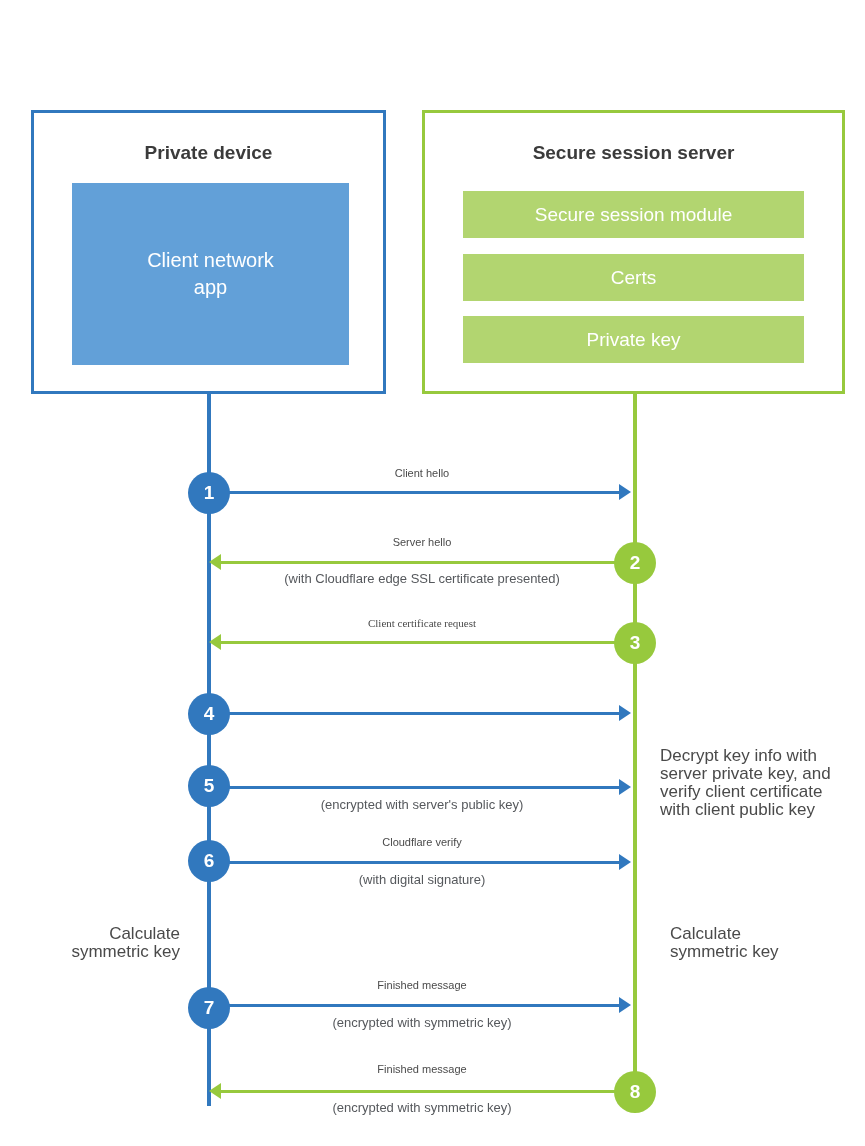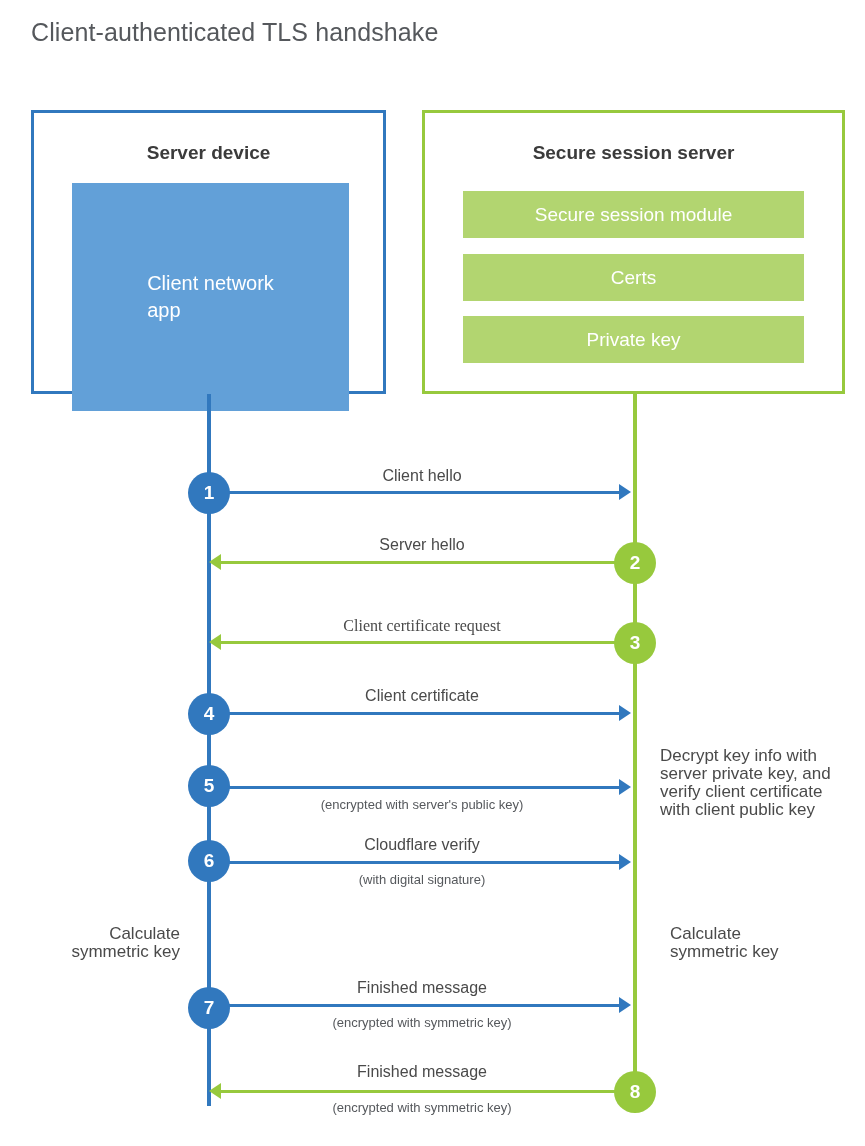--- a/index.html
+++ b/index.html
@@ -64,28 +64,29 @@
     font-size: 19px;
     font-weight: bold;
     color: #3b3b3b;
   }
 
   .client-app {
     position: absolute;
     left: 38px;
     top: 70px;
     width: 277px;
-    height: 228px;
+    height: 182px;
     background: #62a0d8;
     color: #ffffff;
     font-size: 20px;
     line-height: 27px;
     display: flex;
     align-items: center;
     justify-content: center;
+    text-align: center;
   }
 
   .server-bar {
     position: absolute;
     left: 38px;
     width: 341px;
     height: 47px;
     background: #b2d570;
     color: #ffffff;
     font-size: 19px;
@@ -156,21 +157,21 @@
   .arrow-head.left {
     border-top: 8px solid transparent;
     border-bottom: 8px solid transparent;
   }
   .arrow-head.left.green { border-right: 12px solid #97c93d; }
 
   
   .msg-label {
     position: absolute;
     text-align: center;
-    font-size: 16px;
+    font-size: 11px;
     color: #4a4a4a;
     white-space: nowrap;
   }
   .msg-sublabel {
     position: absolute;
     text-align: center;
     font-size: 13px;
     color: #55585c;
     white-space: nowrap;
   }
@@ -181,24 +182,23 @@
     color: #4a4a4a;
   }
   .side-note.right-align { text-align: right; }
   .side-note.left-align { text-align: left; }
 </style>
 </head>
 <body>
 
 <div id="stage">
 
-  <div class="title">Client-authenticated TLS handshake</div>
 
   <div class="party-box client">
-    <div class="party-title">Server device</div>
+    <div class="party-title">Private device</div>
     <div class="client-app">
       <div>
         <div>Client network</div>
         <div>app</div>
       </div>
     </div>
   </div>
 
   <div class="party-box server">
     <div class="party-title">Secure session server</div>
@@ -211,28 +211,28 @@
   <div class="lifeline server-line"></div>
 
   <div class="msg-label" style="left:209px; top:467px; width:426px;">Client hello</div>
   <div class="arrow-line blue" style="left:209px; top:491px; width:412px;"></div>
   <div class="arrow-head right blue" style="left:619px; top:484px;"></div>
   <div class="step-circle blue" style="left:188px; top:472px;">1</div>
 
   <div class="msg-label" style="left:209px; top:536px; width:426px;">Server hello</div>
   <div class="arrow-line green" style="left:221px; top:561px; width:414px;"></div>
   <div class="arrow-head left green" style="left:209px; top:554px;"></div>
+  <div class="msg-sublabel" style="left:209px; top:571px; width:426px;">(with Cloudflare edge SSL certificate presented)</div>
   <div class="step-circle green" style="left:614px; top:542px;">2</div>
 
   <div class="msg-label" style="left:209px; top:617px; width:426px;font-family:Liberation Serif, serif;">Client certificate request</div>
   <div class="arrow-line green" style="left:221px; top:641px; width:414px;"></div>
   <div class="arrow-head left green" style="left:209px; top:634px;"></div>
   <div class="step-circle green" style="left:614px; top:622px;">3</div>
 
-  <div class="msg-label" style="left:209px; top:687px; width:426px;">Client certificate</div>
   <div class="arrow-line blue" style="left:209px; top:712px; width:412px;"></div>
   <div class="arrow-head right blue" style="left:619px; top:705px;"></div>
   <div class="step-circle blue" style="left:188px; top:693px;">4</div>
 
   <div class="arrow-line blue" style="left:209px; top:786px; width:412px;"></div>
   <div class="arrow-head right blue" style="left:619px; top:779px;"></div>
   <div class="msg-sublabel" style="left:209px; top:797px; width:426px;">(encrypted with server's public key)</div>
   <div class="step-circle blue" style="left:188px; top:765px;">5</div>
 
   <div class="msg-label" style="left:209px; top:836px; width:426px;">Cloudflare verify</div>

